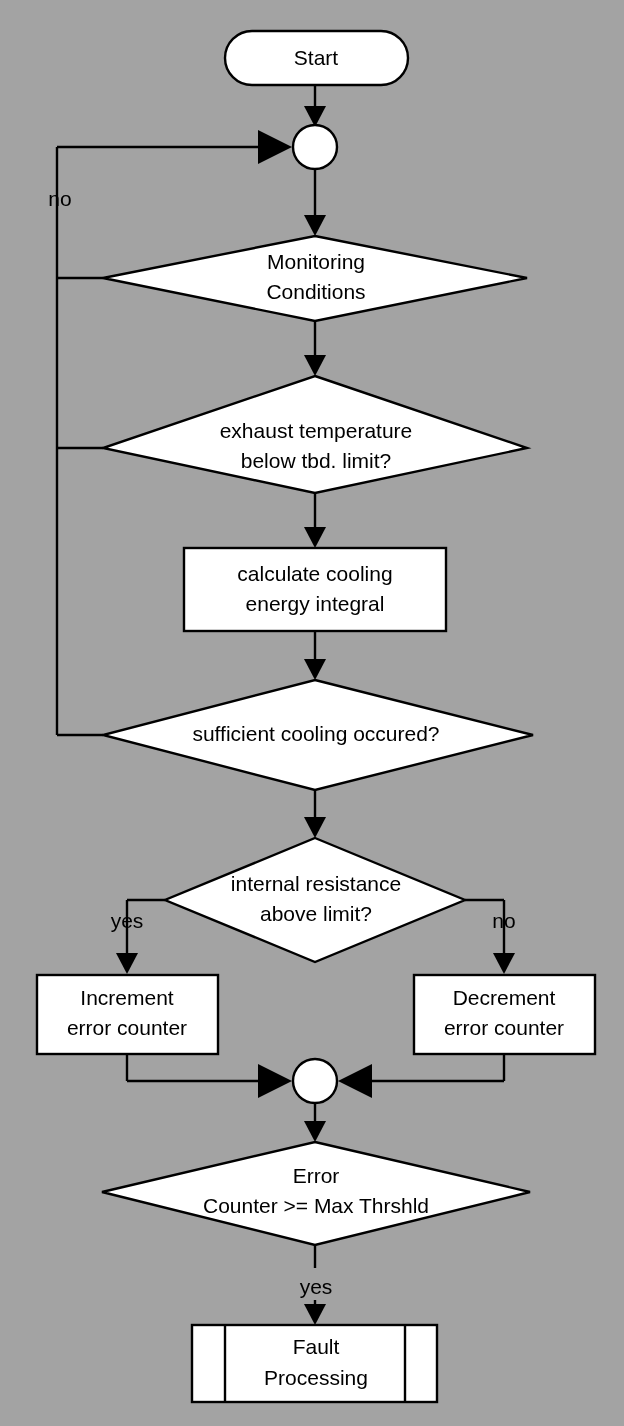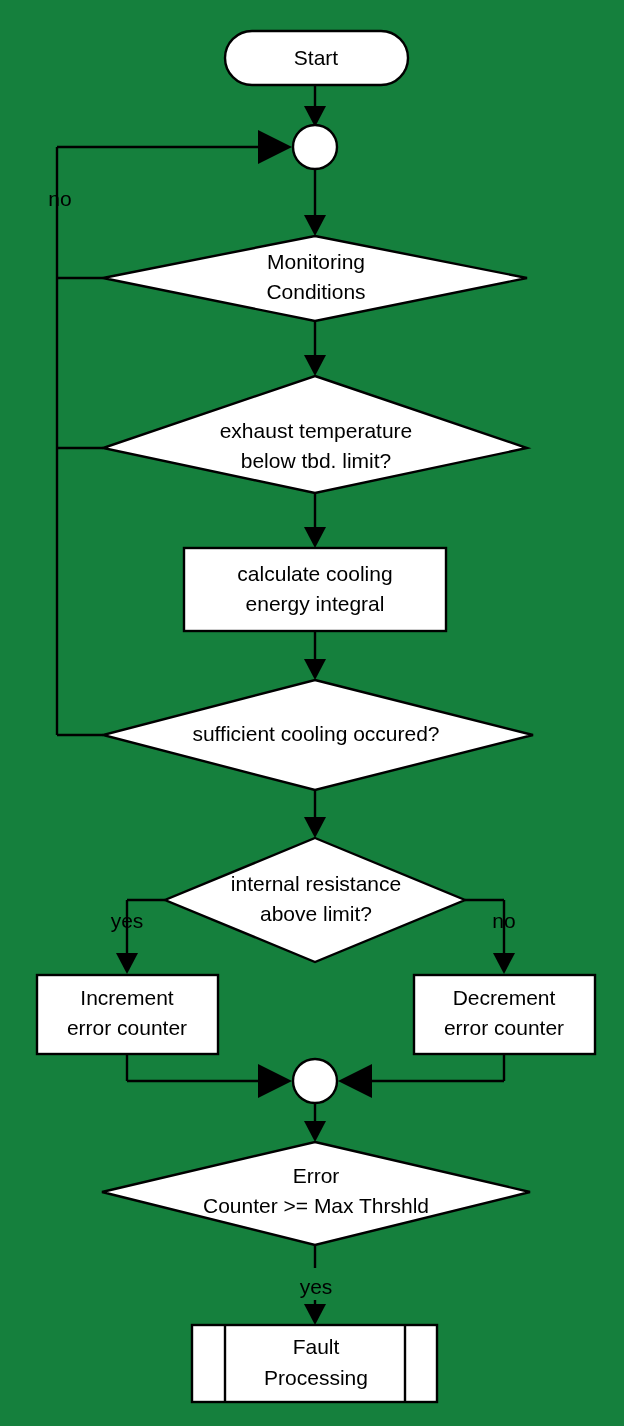--- a/index.html
+++ b/index.html
@@ -7,21 +7,21 @@
     padding: 0;
     background: #ffffff;
   }
   body {
     font-family: "Liberation Sans", sans-serif;
   }
   #flowchart-root {
     position: relative;
     width: 624px;
     height: 1426px;
-    background: #15803d;
+    background: #a3a3a3;
     overflow: hidden;
   }
   svg.diagram {
     display: block;
     width: 624px;
     height: 1426px;
   }
   .shape-stroke {
     fill: #ffffff;
     stroke: #000000;

